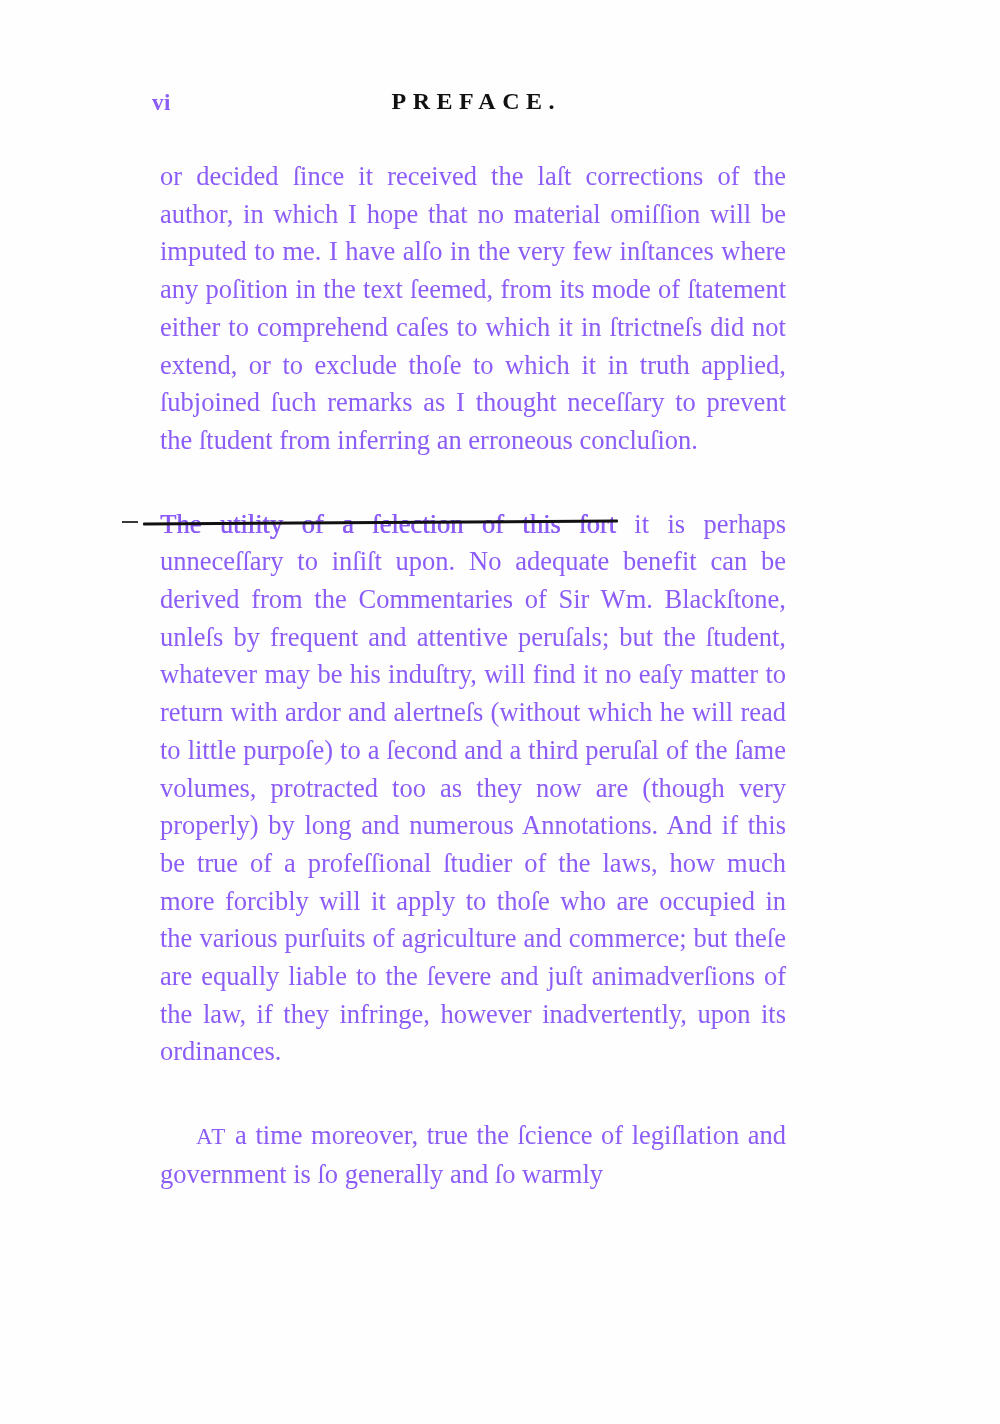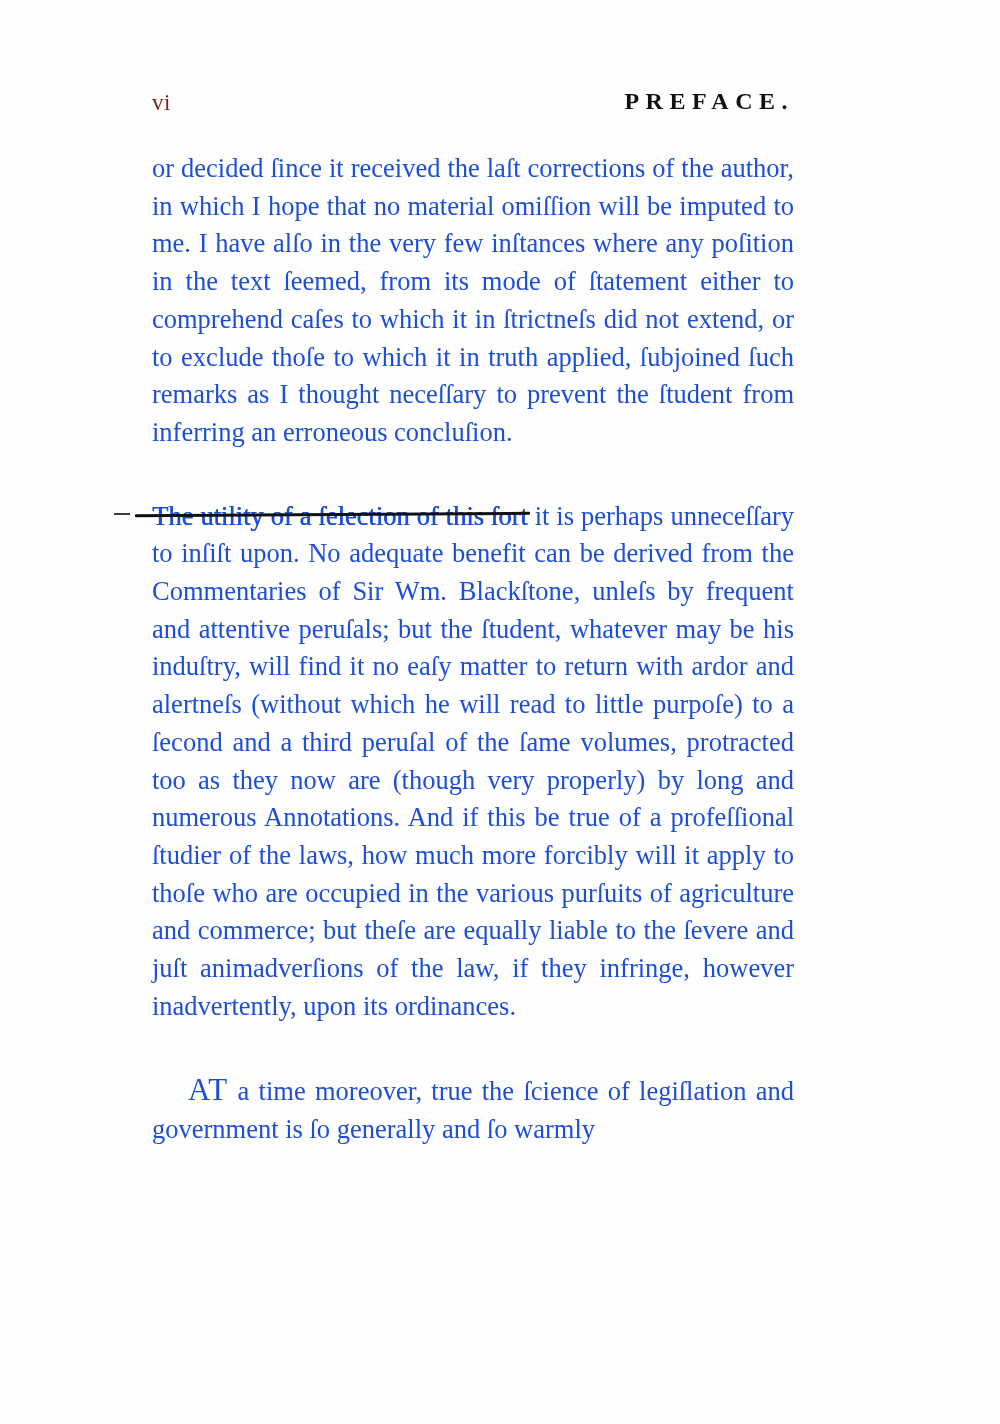--- a/index.html
+++ b/index.html
@@ -29,69 +29,69 @@
     left: 152px;
     top: 88px;
     width: 642px;
     height: 36px;
   }
   .folio {
     position: absolute;
     left: 0;
     top: 2px;
     font-size: 23px;
-    font-weight: 400;
+    font-weight: 700;
     letter-spacing: 0.5px;
-    color: #7f1d1d;
+    color: #8b5cf6;
   }
   .head-title {
     position: absolute;
     left: 0;
     right: 0;
     top: 0;
-    text-align: right;
+    text-align: center;
     font-size: 24px;
     font-weight: 700;
     letter-spacing: 6.5px;
     text-indent: 6.5px;
     color: #111111;
   }
 
   
   .textblock {
     position: absolute;
     left: 152px;
     top: 150px;
     width: 642px;
   }
 
   p.para {
-    margin: 0;
+    margin: 8px;
     font-size: 26.5px;
     line-height: 37.7px;
     text-align: justify;
     text-justify: inter-word;
-    color: #1d4ed8;
+    color: #8b5cf6;
     -webkit-font-smoothing: none;
   }
   p.para.continuation {
     text-indent: 0;
   }
   p.gap-before-large {
     margin-top: 46px;
   }
   
   p.para.tail {
     text-indent: 36px;
   }
 
   .smallcaps {
     font-variant: small-caps;
     letter-spacing: 1.2px;
-    font-size: 31px;
+    font-size: 23px;
   }
 
   
   .struck {
     position: relative;
     font-weight: 400;
     white-space: nowrap;
   }
   .struck::after {
     content: "";

